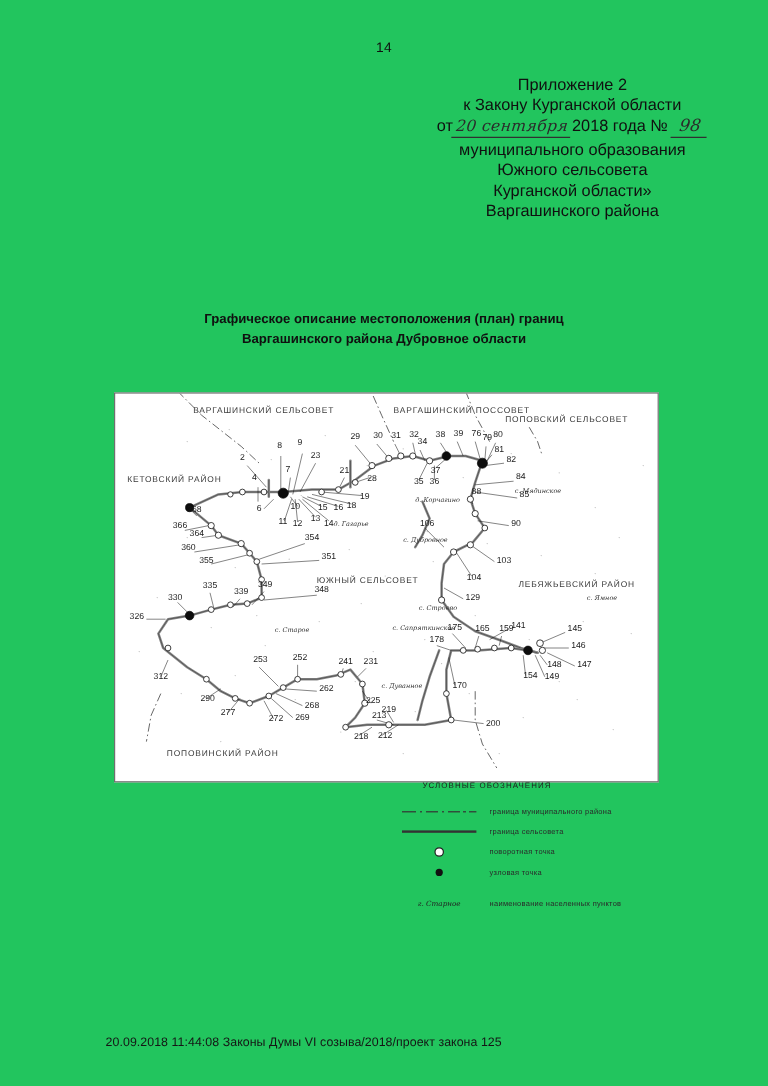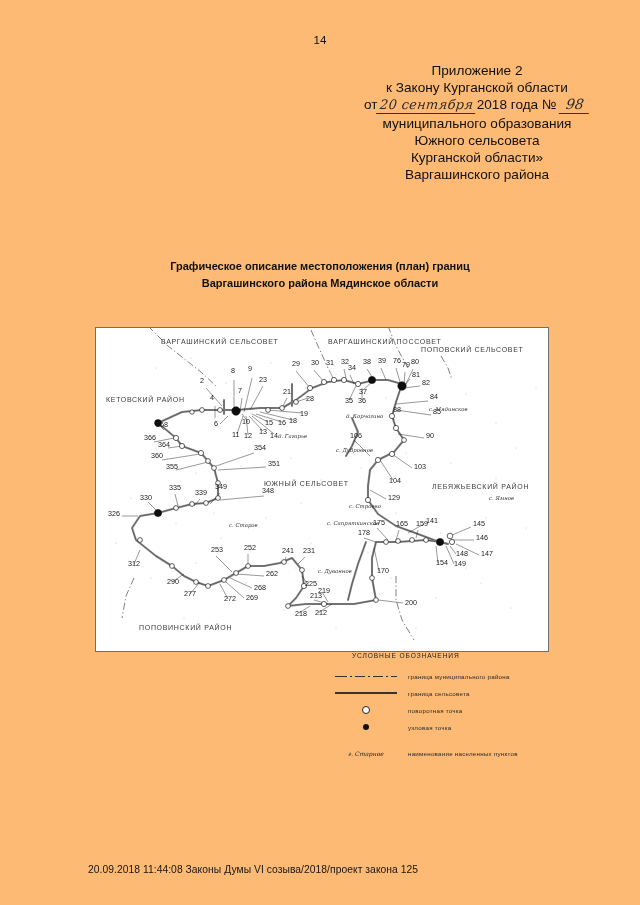--- a/index.html
+++ b/index.html
@@ -11,21 +11,21 @@
     width: 640px;
     height: 905px;
     position: relative;
     font-family: "Liberation Sans", sans-serif;
     color: #101010;
     overflow: hidden;
   }
   .page {
     position: absolute;
     inset: 0;
-    background: #fdba74;
+    background: #22c55e;
   }
 
   
   .page-number {
     position: absolute;
     top: 34px;
     left: 0;
     width: 640px;
     text-align: center;
     font-size: 11.5px;
@@ -220,21 +220,21 @@
       <span>от</span><span class="hand">20 сентября</span><span>2018 года №</span>&nbsp;<span class="hand-num">98</span>
     </div>
     <div class="header-line">муниципального образования</div>
     <div class="header-line">Южного сельсовета</div>
     <div class="header-line">Курганской области»</div>
     <div class="header-line">Варгашинского района</div>
   </div>
 
   <div class="doc-title">
     <div>Графическое описание местоположения (план) границ</div>
-    <div>Варгашинского района Мядинское области</div>
+    <div>Варгашинского района Дубровное области</div>
   </div>
 
   <div class="map-frame">
     <svg width="452" height="323" viewBox="0 0 452 323">
 
       <g class="speck">
         <circle cx="60" cy="40" r="0.5"></circle>
           <circle cx="95" cy="30" r="0.5"></circle>
           <circle cx="130" cy="55" r="0.5"></circle>
         <circle cx="175" cy="35" r="0.5"></circle>

